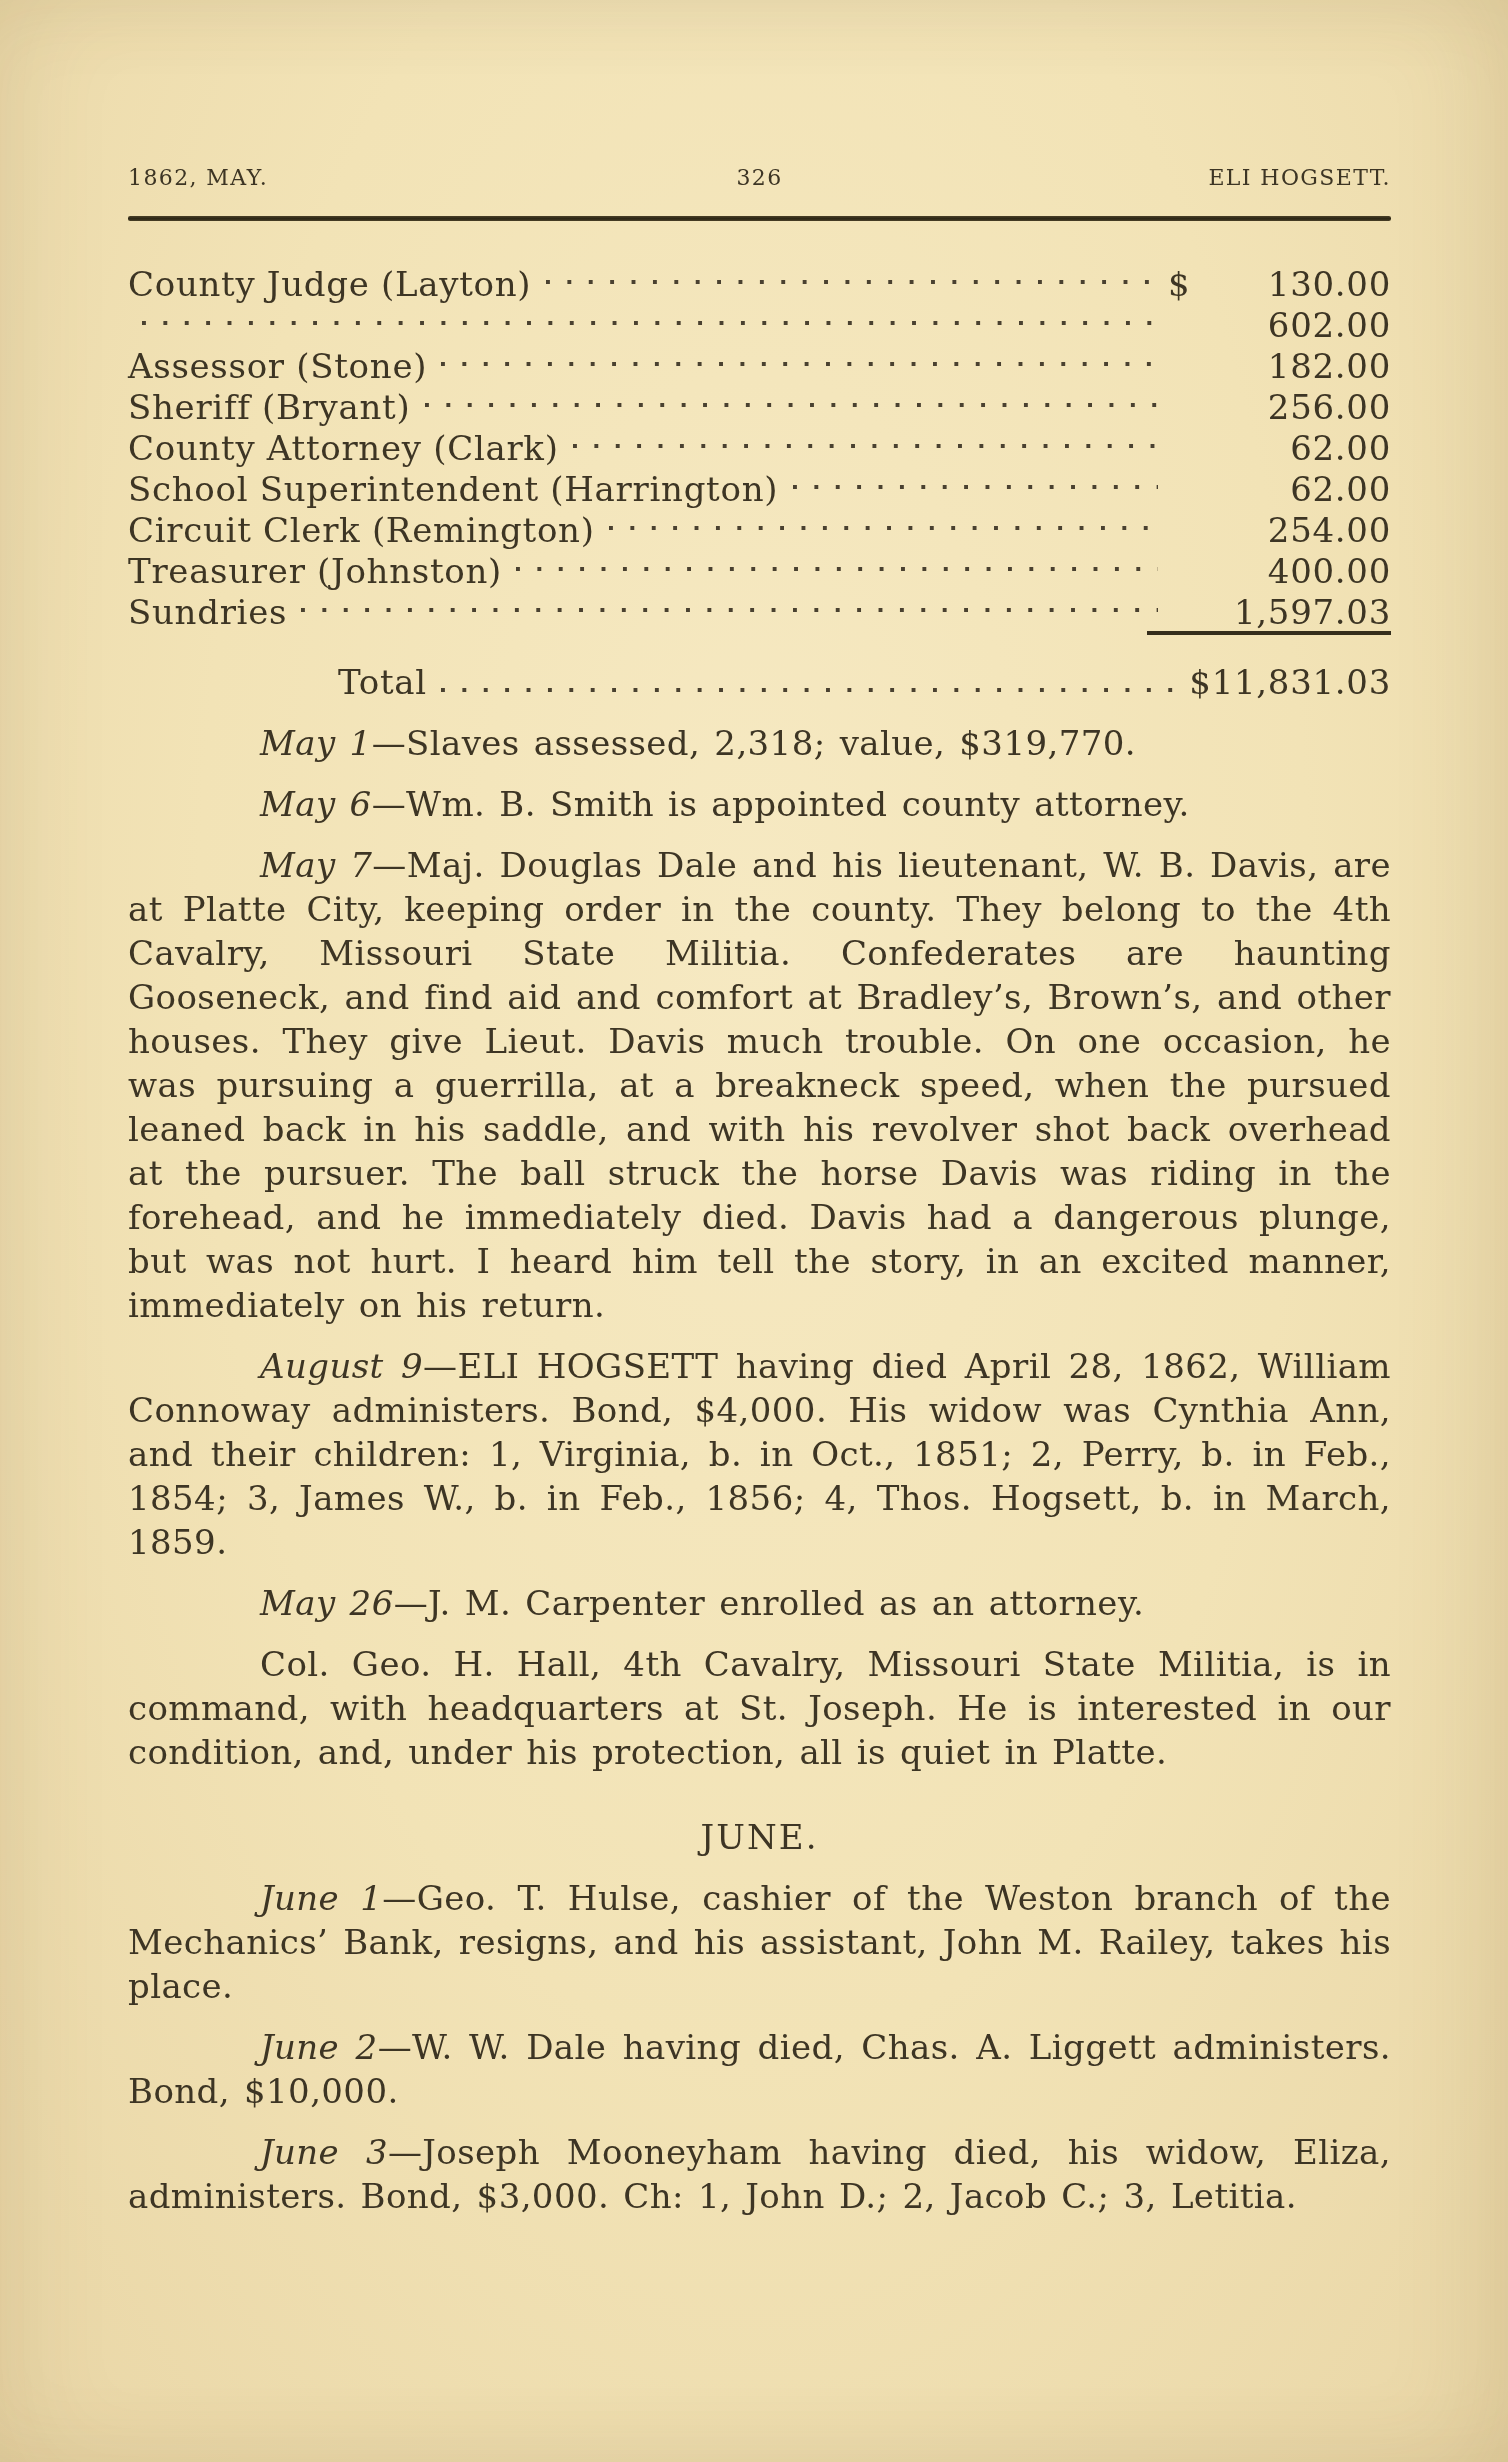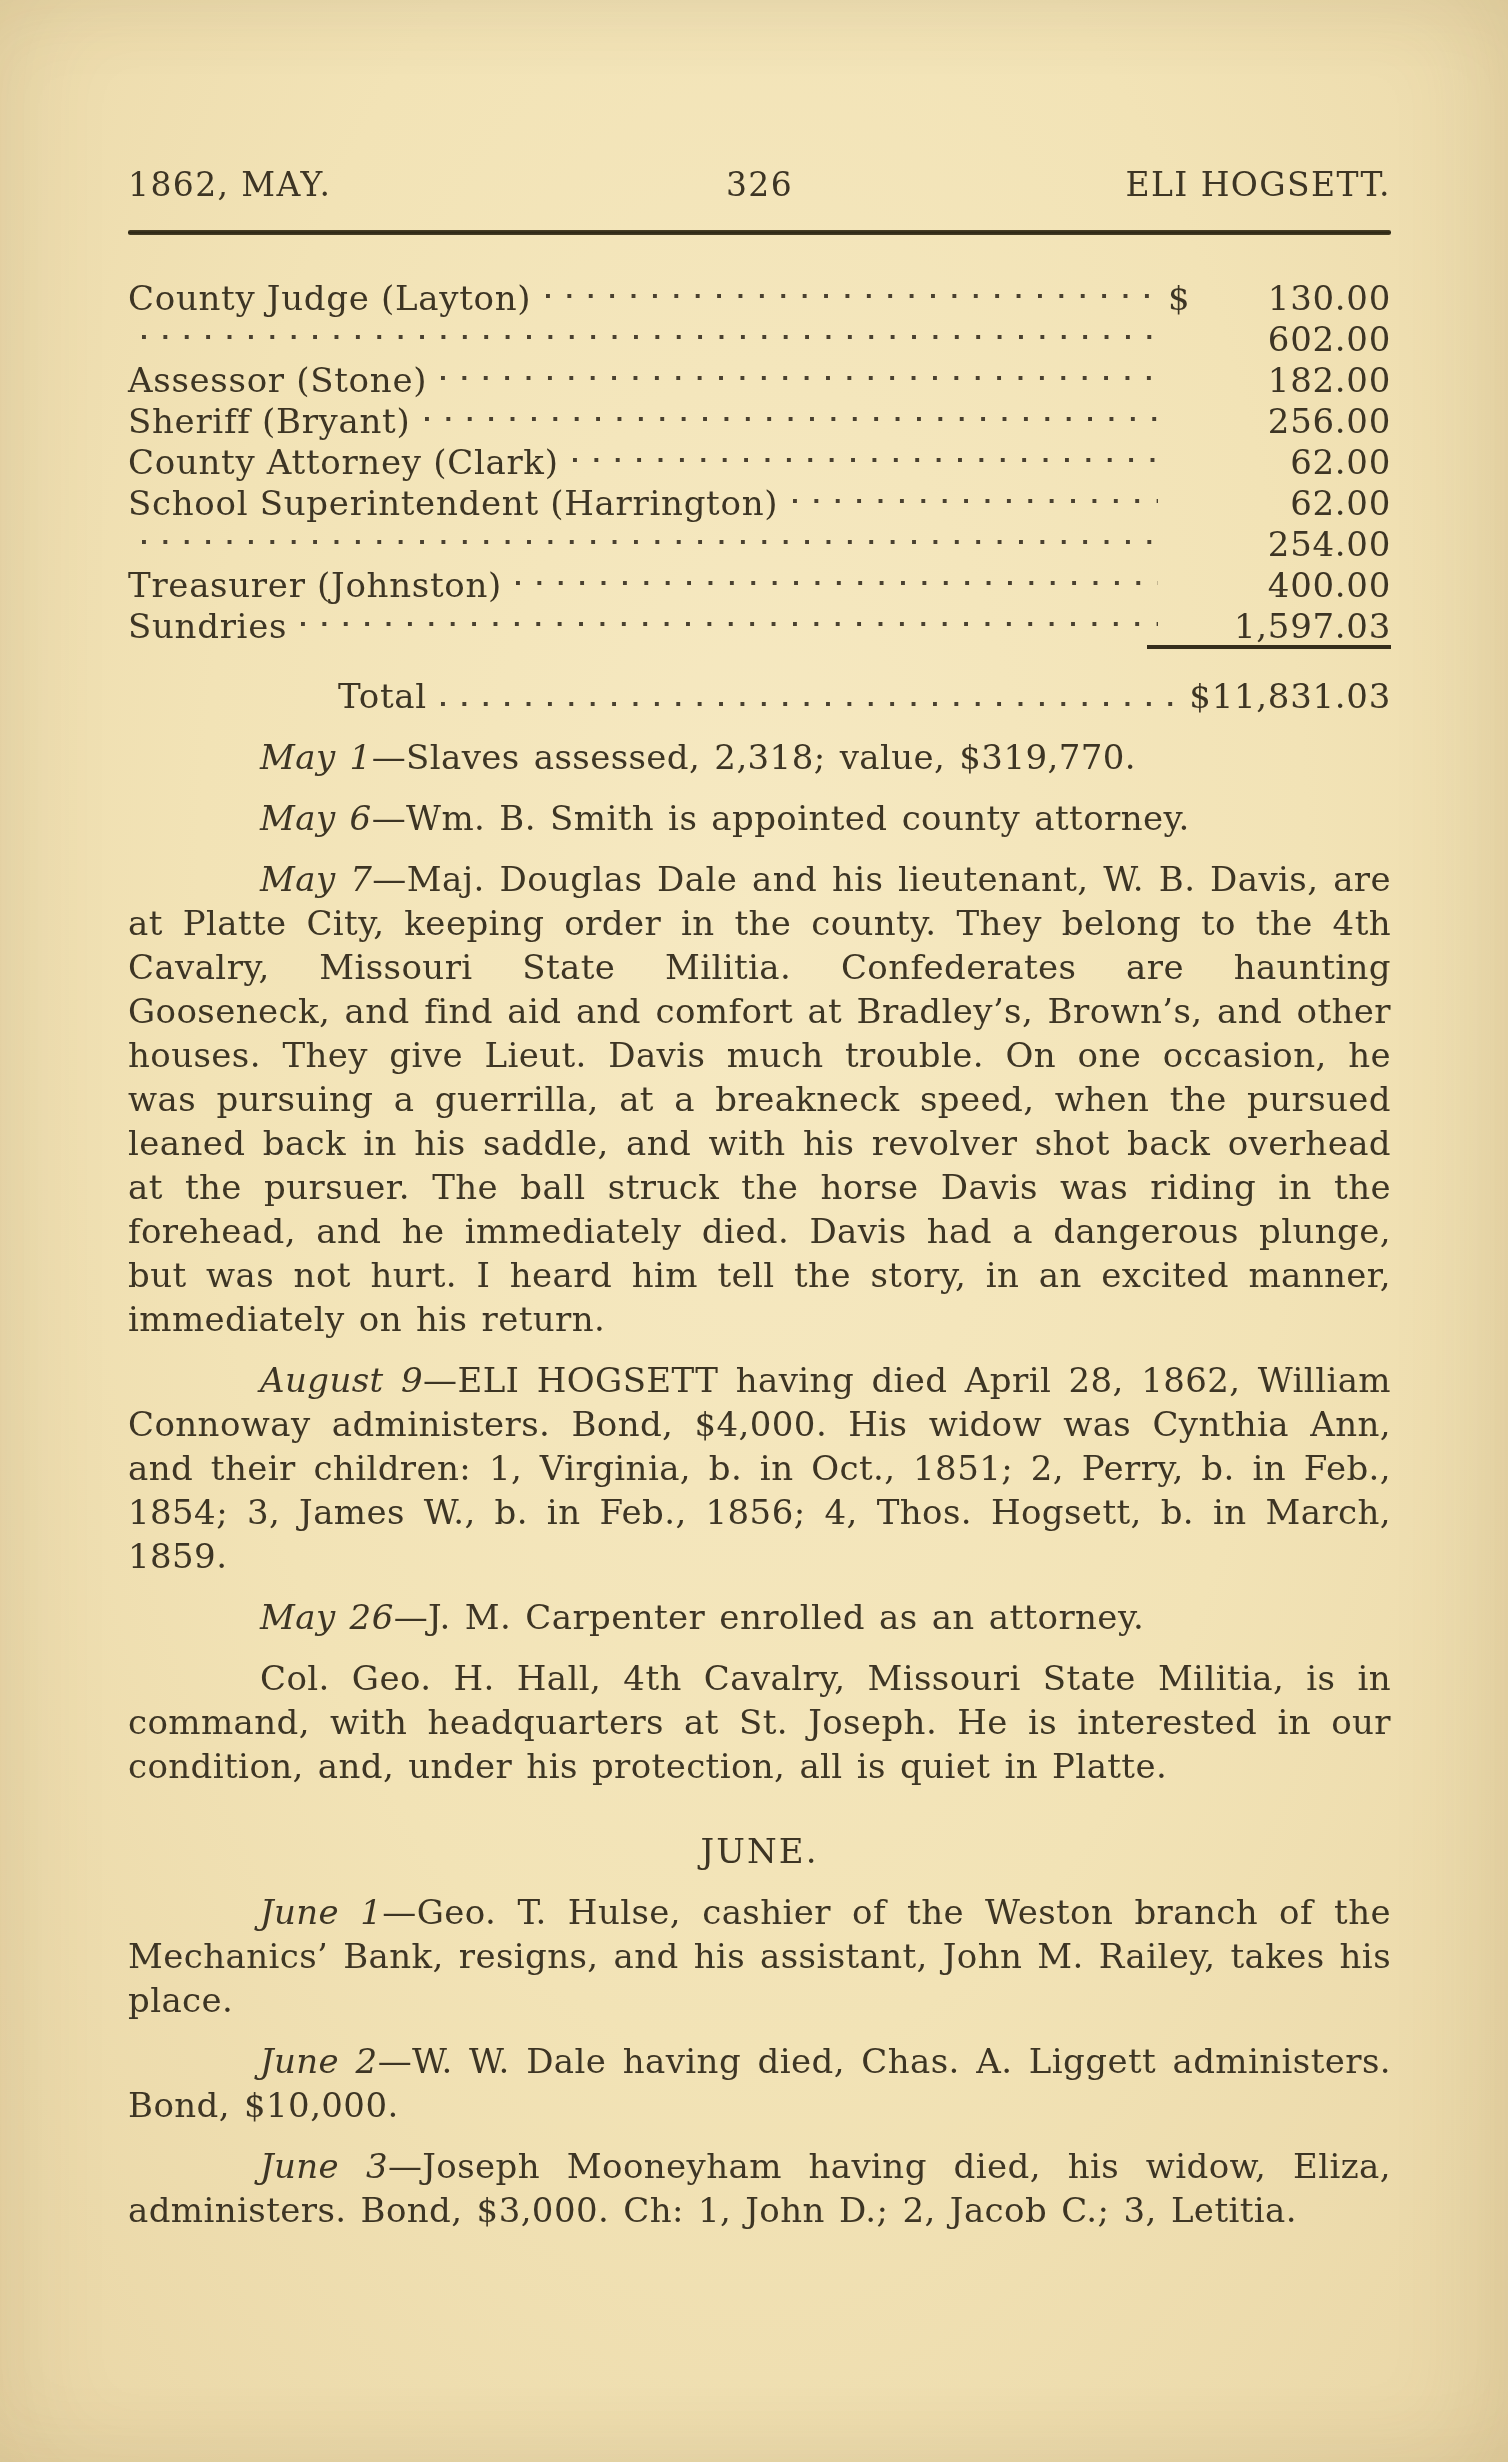--- a/index.html
+++ b/index.html
@@ -7,21 +7,21 @@
     width: 1509px; height: 2462px;
     overflow: hidden;
     background: radial-gradient(ellipse at 50% 38%, #f6e9c2 0%, #f2e3b6 52%, #e9d6a6 100%);
     box-shadow: inset -36px 0 86px rgba(120,90,40,.10), inset 36px 0 86px rgba(120,90,40,.07);
     font-family: "DejaVu Serif", "Liberation Serif", serif;
     color: #3d3524;
   }
   .page { padding: 165px 118px 0 128px; }
 
   
-  .runhead { display: flex; align-items: baseline; font-size: 33px; letter-spacing: 1.4px; }
+  .runhead { display: flex; align-items: baseline; font-size: 22px; letter-spacing: 1.4px; }
   .runhead .cell { flex: 1 1 0; }
   .runhead .c-left  { text-align: left; }
   .runhead .c-mid   { text-align: center; }
   .runhead .c-right { text-align: right; }
   .head-rule {
     margin-top: 26px; height: 5px;
     background: linear-gradient(to bottom, #4a4027 0%, #2c2615 55%, #4a4027 100%);
     border-radius: 2.1px;
   }
 
@@ -102,20 +102,21 @@
        <span class="cur"></span>
        <span class="amt">62.00</span>
      </div>
       <div class="lrow">
        <span class="llabel">School Superintendent (Harrington)</span>
        <span class="leader"></span>
        <span class="cur"></span>
        <span class="amt">62.00</span>
      </div>
       <div class="lrow">
+       <span class="llabel">Circuit Clerk (Remington)</span>
        <span class="leader"></span>
        <span class="cur"></span>
        <span class="amt">254.00</span>
      </div>
       <div class="lrow">
        <span class="llabel">Treasurer (Johnston)</span>
        <span class="leader"></span>
        <span class="cur"></span>
        <span class="amt">400.00</span>
      </div>

